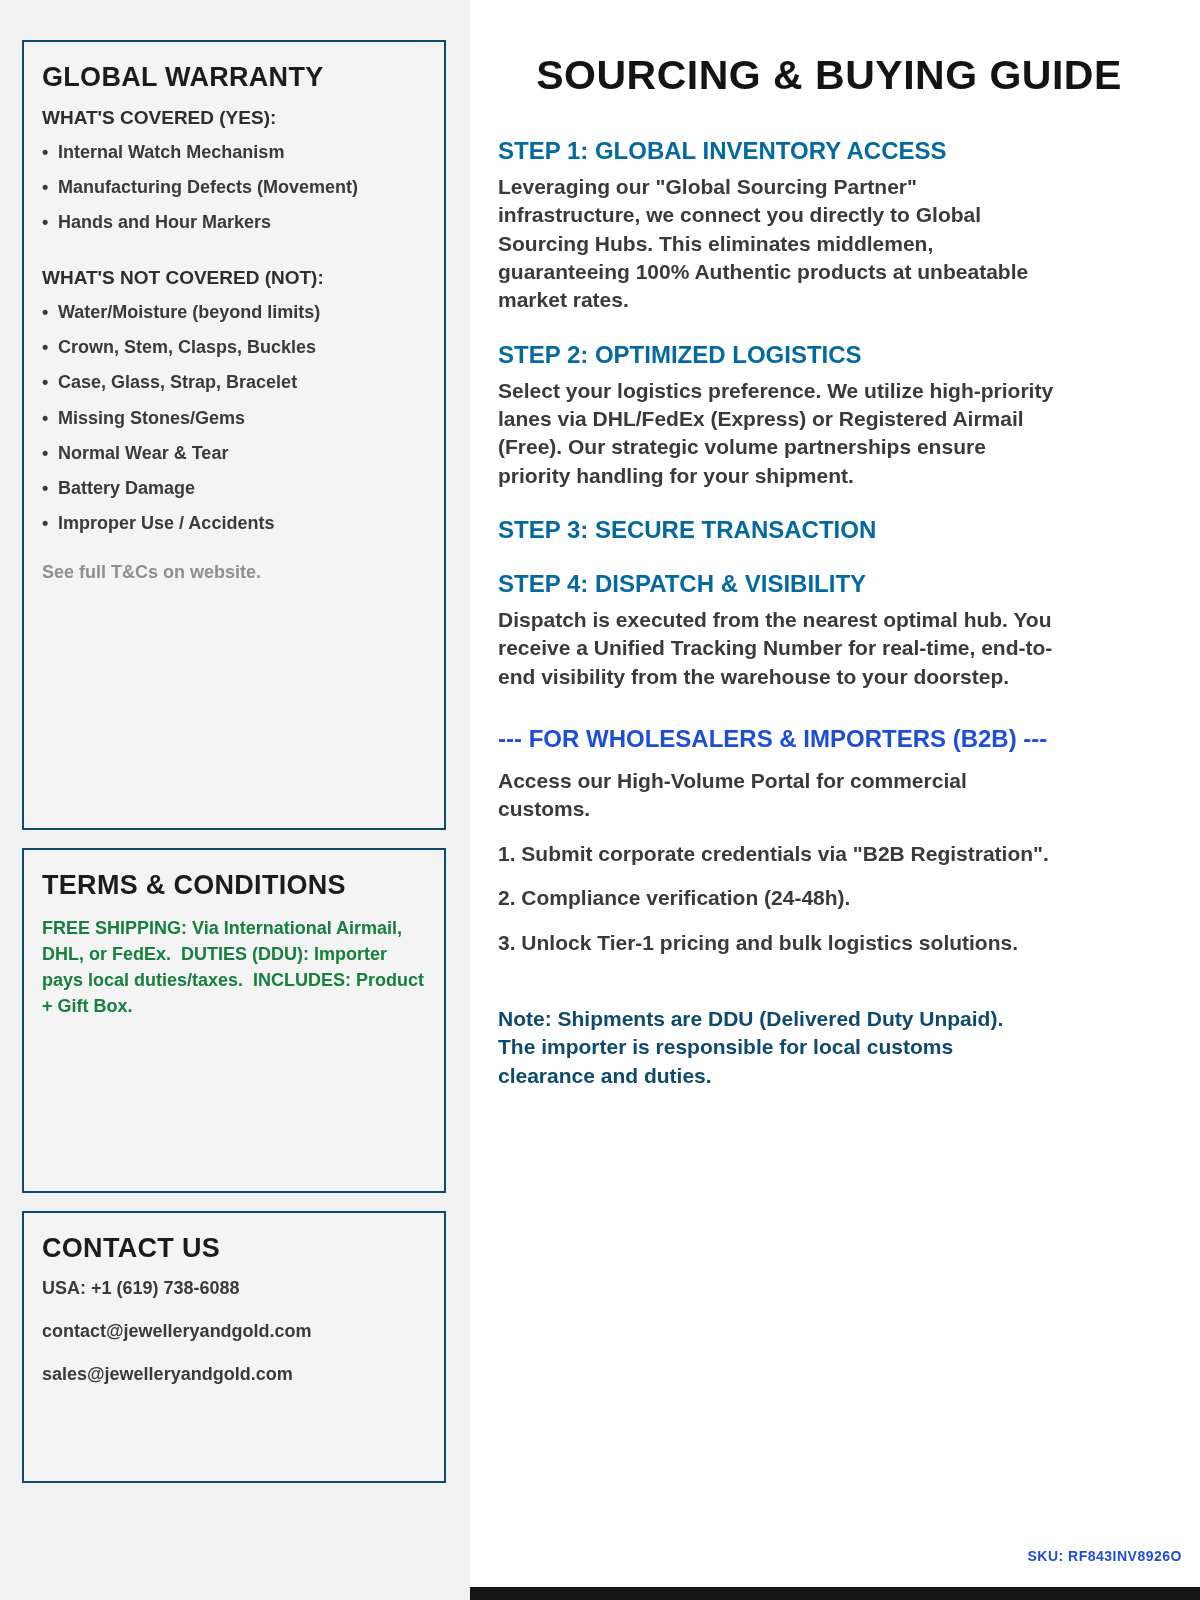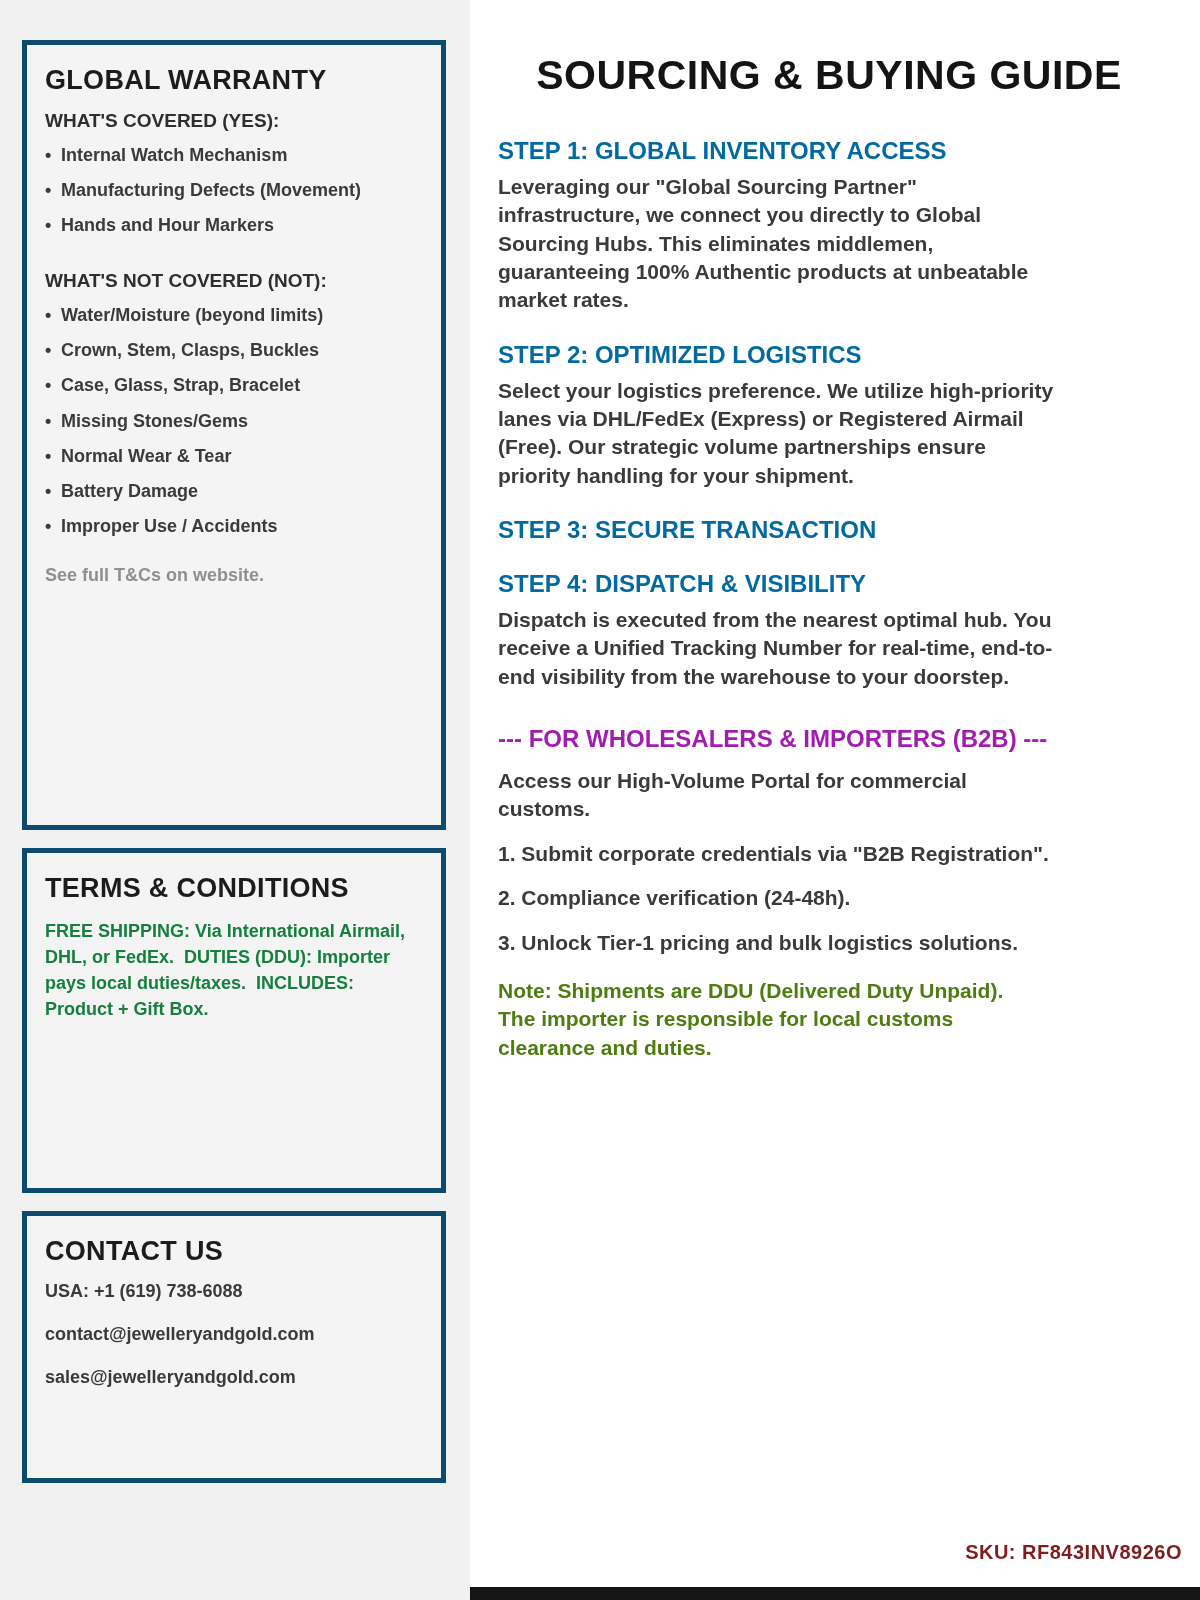--- a/index.html
+++ b/index.html
@@ -19,21 +19,21 @@
   .sidebar {
     width: 470px;
     flex: 0 0 470px;
     background: #f1f1f2;
     padding: 40px 24px 24px 22px;
     display: flex;
     flex-direction: column;
   }
   .side-box {
     background: #f4f4f5;
-    border: 5px solid #0c4a6e;
+    border: 2px solid #0c4a6e;
     padding: 20px 18px;
     margin-bottom: 18px;
   }
   .side-box.warranty { min-height: 790px; }
   .side-box.terms    { min-height: 345px; }
   .side-box.contact  { min-height: 272px; }
 
   .side-title {
     font-size: 27px;
     font-weight: 800;
@@ -110,47 +110,47 @@
   .section-body {
     font-size: 21px;
     font-weight: 700;
     color: #3a3a3a;
     line-height: 1.35;
     max-width: 560px;
   }
   .b2b-heading {
     font-size: 24px;
     font-weight: 800;
-    color: #a21caf;
+    color: #1d4ed8;
     margin: 34px 0 14px 0;
   }
   .b2b-intro, .b2b-item {
     font-size: 21px;
     font-weight: 700;
     color: #3a3a3a;
     line-height: 1.35;
     max-width: 560px;
     margin-bottom: 16px;
   }
   .b2b-note {
     font-size: 21px;
     font-weight: 700;
-    color: #4d7c0f;
+    color: #0c4a6e;
     line-height: 1.35;
     max-width: 520px;
-    margin-top: 20px;
+    margin-top: 48px;
   }
 
   .sku {
     position: absolute;
     right: 18px;
     bottom: 36px;
-    font-size: 20px;
-    font-weight: 700;
-    color: #7f1d1d;
+    font-size: 14px;
+    font-weight: 700;
+    color: #1d4ed8;
     letter-spacing: 0.5px;
   }
   .bottom-bar {
     position: absolute;
     left: 0;
     right: 0;
     bottom: 0;
     height: 13px;
     background: #151515;
   }

